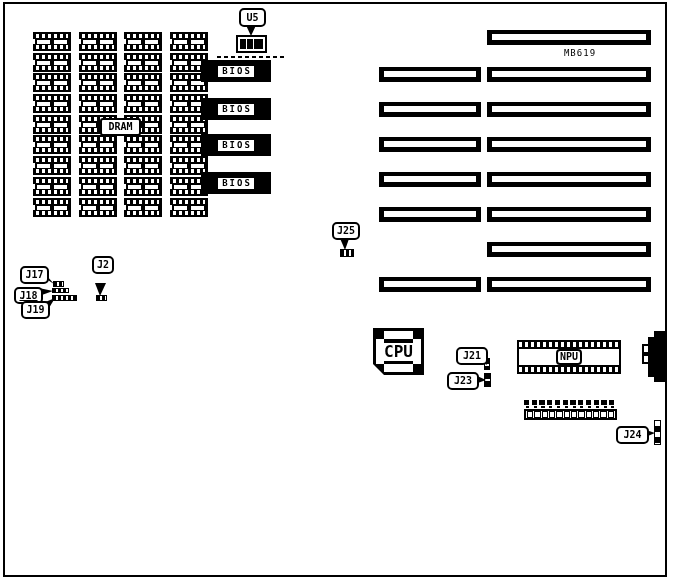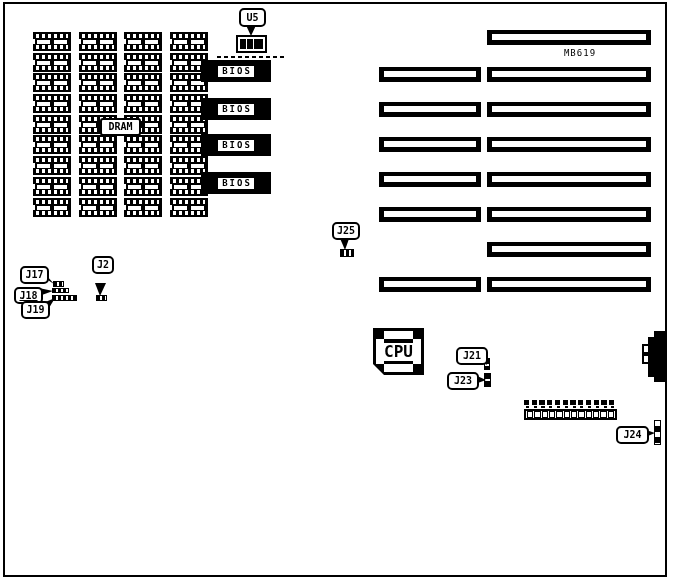--- a/index.html
+++ b/index.html
@@ -406,20 +406,27 @@
     <div class="cpu-inner">
       <span class="cpu-label">CPU</span>
     </div>
   </div>
 
   <div class="callout" style="left:456px;top:347px;width:28px;height:14px;">J21</div>
   <div class="jvert" style="left:484px;top:358px;width:6px;height:12px;"></div>
   <div class="callout" style="left:447px;top:372px;width:28px;height:14px;">J23</div>
   <div class="jvert" style="left:484px;top:373px;width:7px;height:14px;"></div>
 
+  <div class="npu">
+    <div class="pins ptop"></div>
+    <div class="mid">
+      <span class="npu-label">NPU</span>
+    </div>
+    <div class="pins pbot"></div>
+  </div>
 
   <div class="kbd-a"></div>
   <div class="kbd-b"></div>
   <div class="kbd-c"></div>
   <div class="kbd-sq kbd-s1"></div>
   <div class="kbd-sq kbd-s2"></div>
 
   <div class="pwr">
     <div class="pwr-pins"></div>
     <div class="pwr-dash"></div>

